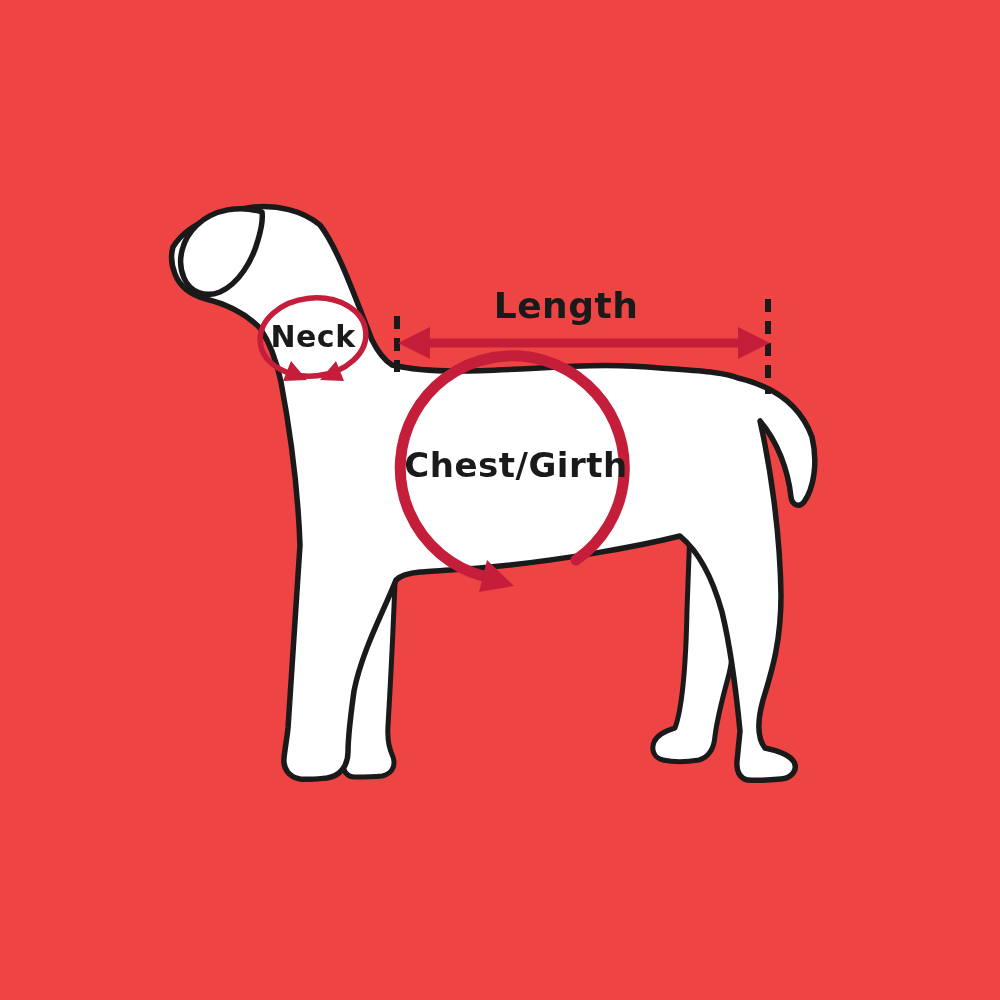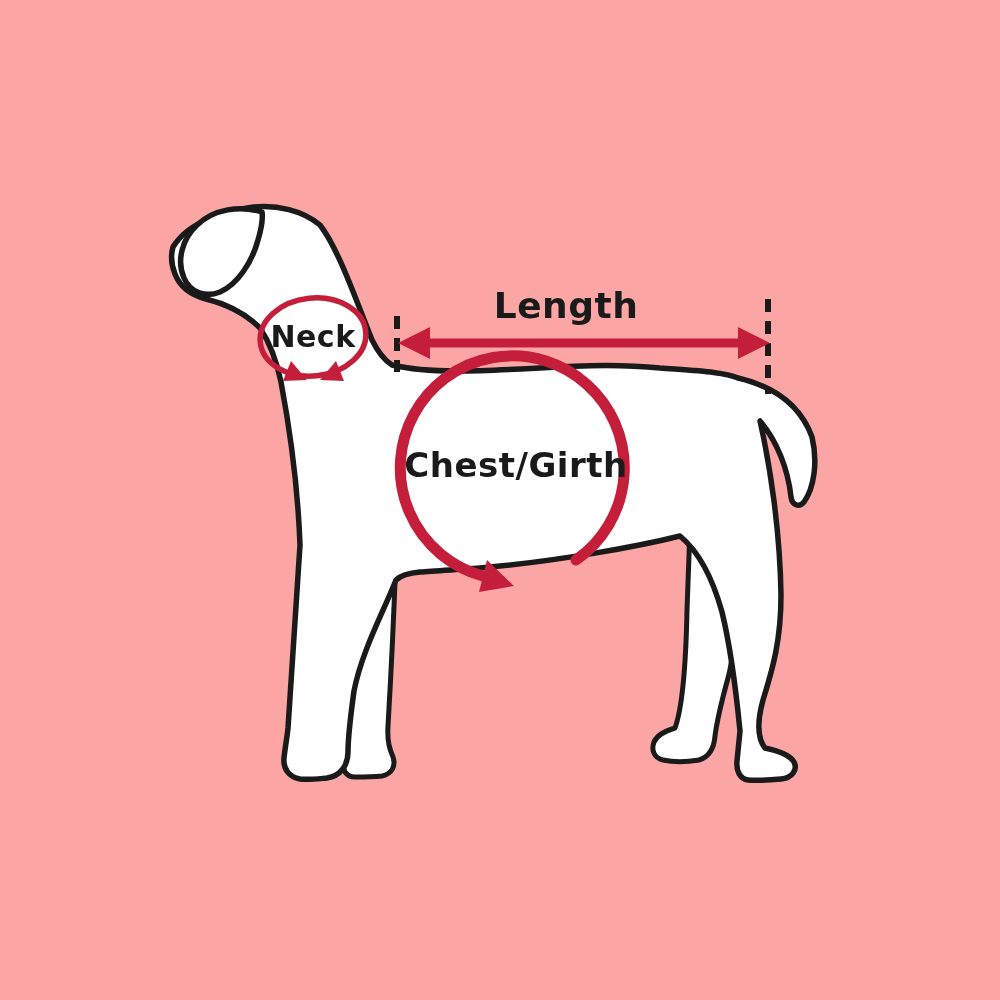--- a/index.html
+++ b/index.html
@@ -8,21 +8,21 @@
     background: #ffffff;
     width: 1000px;
     height: 1000px;
     overflow: hidden;
     font-family: "DejaVu Sans", sans-serif;
   }
   .canvas {
     position: relative;
     width: 1000px;
     height: 1000px;
-    background: #fca5a5;
+    background: #ef4444;
   }
   svg { display: block; }
   .label {
     fill: #1a1a1a;
     font-family: "DejaVu Sans", sans-serif;
     font-weight: bold;
     letter-spacing: 0.5px;
   }
   .label-neck   { font-size: 30px; }
   .label-length { font-size: 36px; }

